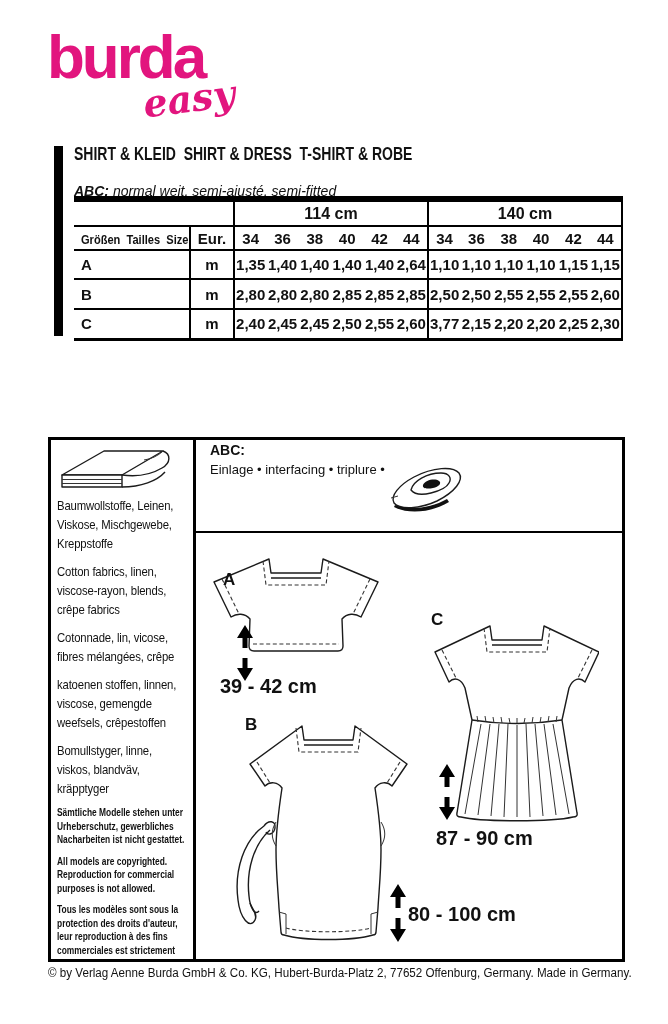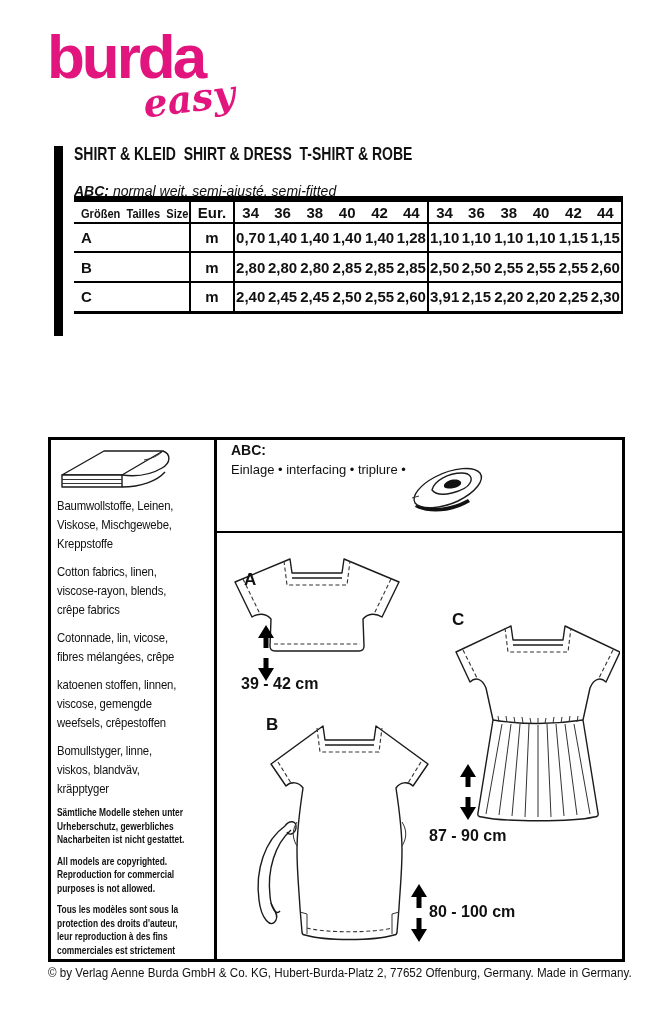--- a/index.html
+++ b/index.html
@@ -32,38 +32,38 @@
   .size-table tr.r-b td,
   .size-table tr.r-c td { height:30px; }
   .size-table tr.r-c td { border-bottom:3px solid #000; }
   .size-table td.lblcell { text-align:left; padding-left:7px; font-size:15px; }
   .cond { display:inline-block; white-space:pre; width:135px; transform:scaleX(0.82);
           transform-origin:0 50%; font-size:13.5px; }
 
   
   .info-box { position:absolute; left:48px; top:437px; width:577px; height:525px;
               border:3px solid #000; display:flex; }
-  .sidebar { position:relative; width:166px; border-right:3px solid #000; padding:4px 4px 4px 6px; overflow:hidden; }
+  .sidebar { position:relative; width:145px; border-right:3px solid #000; padding:4px 4px 4px 6px; overflow:hidden; }
   .fabric-icon { display:block; margin:2px 0 4px 2px; }
   .fabrics p { width:154px; transform:scaleX(0.84); transform-origin:0 0;
                font-size:13.5px; line-height:19px; margin-bottom:9px; letter-spacing:-0.2px; }
   .copyright-notes { position:absolute; left:6px; top:366px; width:156px;
                      transform:scaleX(0.84); transform-origin:0 0; }
   .copyright-notes p { font-size:10px; font-weight:bold; line-height:13.5px; margin-bottom:8px; }
 
   .main { position:relative; flex:1; }
   .abc-strip { position:relative; height:93px; border-bottom:2px solid #000; padding:2px 0 0 14px; }
   .abc-label { font-size:14px; font-weight:bold; margin-bottom:4px; }
   .abc-lines { font-size:13px; line-height:15.5px; }
   .iron { position:absolute; left:193px; top:20px; }
 
   .views { position:relative; height:426px; }
   .views > * { position:absolute; }
   .view-label { font-size:17px; font-weight:bold; line-height:1; }
-  .meas { font-size:16px; font-weight:bold; white-space:nowrap;text-align:right; }
+  .meas { font-size:20px; font-weight:bold; white-space:nowrap;text-align:right; }
   .garment { fill:none; stroke:#1b1b1b; stroke-width:1.4; stroke-linejoin:round; }
   .garment-fill { fill:#fff; stroke:#1b1b1b; stroke-width:1.4; stroke-linejoin:round; }
   .dash { fill:none; stroke:#333; stroke-width:1.1; stroke-dasharray:4 2.6; }
   .thin { fill:none; stroke:#333; stroke-width:1; }
 
   
   .footer { position:absolute; left:48px; top:966px; width:612px; font-size:12.5px;
             transform:scaleX(0.93); transform-origin:0 0; white-space:nowrap; }
 </style>
 </head>
@@ -77,45 +77,50 @@
   <div class="title-bar"></div>
   <div class="heading">SHIRT &amp; KLEID  SHIRT &amp; DRESS  T-SHIRT &amp; ROBE</div>
   <div class="fit-line"><b>ABC:</b><span> normal weit, semi-ajusté, semi-fitted</span></div>
 
   <table class="size-table">
     <colgroup>
         <col style="width:116px">
         <col style="width:44px">
       </colgroup>
     <tbody>
+        <tr class="r-cm">
+      <td class="bR" colspan="2"></td>
+      <td class="bR" colspan="6">114 cm</td>
+      <td class="bR" colspan="6">140 cm</td>
+    </tr>
     <tr class="r-sz">
       <td class="bR lblcell"><span class="cond">Größen  Tailles  Sizes</span></td>
       <td class="bR">Eur.</td>
       <td>34</td>
       <td>36</td>
       <td>38</td>
       <td>40</td>
       <td>42</td>
       <td class="bR">44</td>
       <td>34</td>
       <td>36</td>
       <td>38</td>
       <td>40</td>
       <td>42</td>
       <td class="bR">44</td>
     </tr>
     <tr class="r-a">
       <td class="bR lblcell">A</td>
       <td class="bR">m</td>
-      <td>0,70</td>
-      <td>1,40</td>
-      <td>1,40</td>
-      <td>1,40</td>
-      <td>1,40</td>
-      <td class="bR">1,28</td>
+      <td>1,35</td>
+      <td>1,40</td>
+      <td>1,40</td>
+      <td>1,40</td>
+      <td>1,40</td>
+      <td class="bR">2,64</td>
       <td>1,10</td>
       <td>1,10</td>
       <td>1,10</td>
       <td>1,10</td>
       <td>1,15</td>
       <td class="bR">1,15</td>
     </tr>
     <tr class="r-b">
       <td class="bR lblcell">B</td>
       <td class="bR">m</td>
@@ -134,21 +139,21 @@
     </tr>
     <tr class="r-c">
       <td class="bR lblcell">C</td>
       <td class="bR">m</td>
       <td>2,40</td>
       <td>2,45</td>
       <td>2,45</td>
       <td>2,50</td>
       <td>2,55</td>
       <td class="bR">2,60</td>
-      <td>3,91</td>
+      <td>3,77</td>
       <td>2,15</td>
       <td>2,20</td>
       <td>2,20</td>
       <td>2,25</td>
       <td class="bR">2,30</td>
     </tr>
   </tbody>
     </table>
 
   <div class="info-box">
@@ -215,21 +220,21 @@
           <path class="dash" d="M57,8 L60,32 L120,32 L123,8"></path>
           <path class="dash" d="M15,30 L29,58 M165,30 L151,58"></path>
           <path class="thin" d="M54,104 L38,194 M63,104 L51,195 M72,104 L64,196 M81,104 L77,197 M90,105 L90,197 M99,104 L103,197 M108,104 L116,196 M117,104 L129,195 M126,104 L142,194"></path>
           <path class="thin" d="M50,96 L51,102 M58,96 L59,102 M66,97 L67,103 M74,97 L75,103 M82,98 L83,103 M90,98 L90,103 M98,98 L97,103 M106,97 L105,103 M114,97 L113,103 M122,96 L121,102 M130,96 L129,102"></path>
         </svg>
         <div class="view-label" style="left:235px; top:78px;">C</div>
         <svg style="left:243px; top:231px;" width="16" height="56" viewBox="0 0 16 56">
           <path d="M8,0 L0,13 L5.5,13 L5.5,23 L10.5,23 L10.5,13 L16,13 Z" fill="#000"></path>
           <path d="M8,56 L0,43 L5.5,43 L5.5,33 L10.5,33 L10.5,43 L16,43 Z" fill="#000"></path>
         </svg>
-        <div class="meas" style="left:212px; top:294px;">87 - 90 cm</div>
+        <div class="meas" style="left:240px; top:294px;">87 - 90 cm</div>
 
         <svg style="left:28px; top:189px;" width="184" height="222" viewBox="0 0 184 222">
           <path class="garment" d="M40,104 C20,118 10,148 14,178 C16,196 26,208 31,198 C34,192 28,187 26,181"></path>
           <path class="garment" d="M46,108 C30,122 22,148 25,174 C26,186 31,194 35,189"></path>
           <path class="garment" d="M40,104 C44,98 52,98 51,106 C50,112 44,114 42,110"></path>
           <path class="garment-fill" d="M78,4 L26,42 L41,64 C46,59 54,60 58,66 C55,86 52,108 52,128 C52,150 54,168 55,186 L57,210 Q57,213 60,213 C80,219 129,219 149,213 Q152,213 152,210 L154,186 C155,168 157,150 157,128 C157,108 154,86 151,66 C155,60 163,59 168,64 L183,42 L131,4 L129,18 L80,18 Z"></path>
           <path class="garment" d="M80,23 L129,23"></path>
           <path class="dash" d="M72,6 L75,30 L134,30 L137,6"></path>
           <path class="dash" d="M33,40 L46,61 M176,40 L163,61"></path>
           <path class="dash" d="M62,206 C80,211 129,211 147,206"></path>

